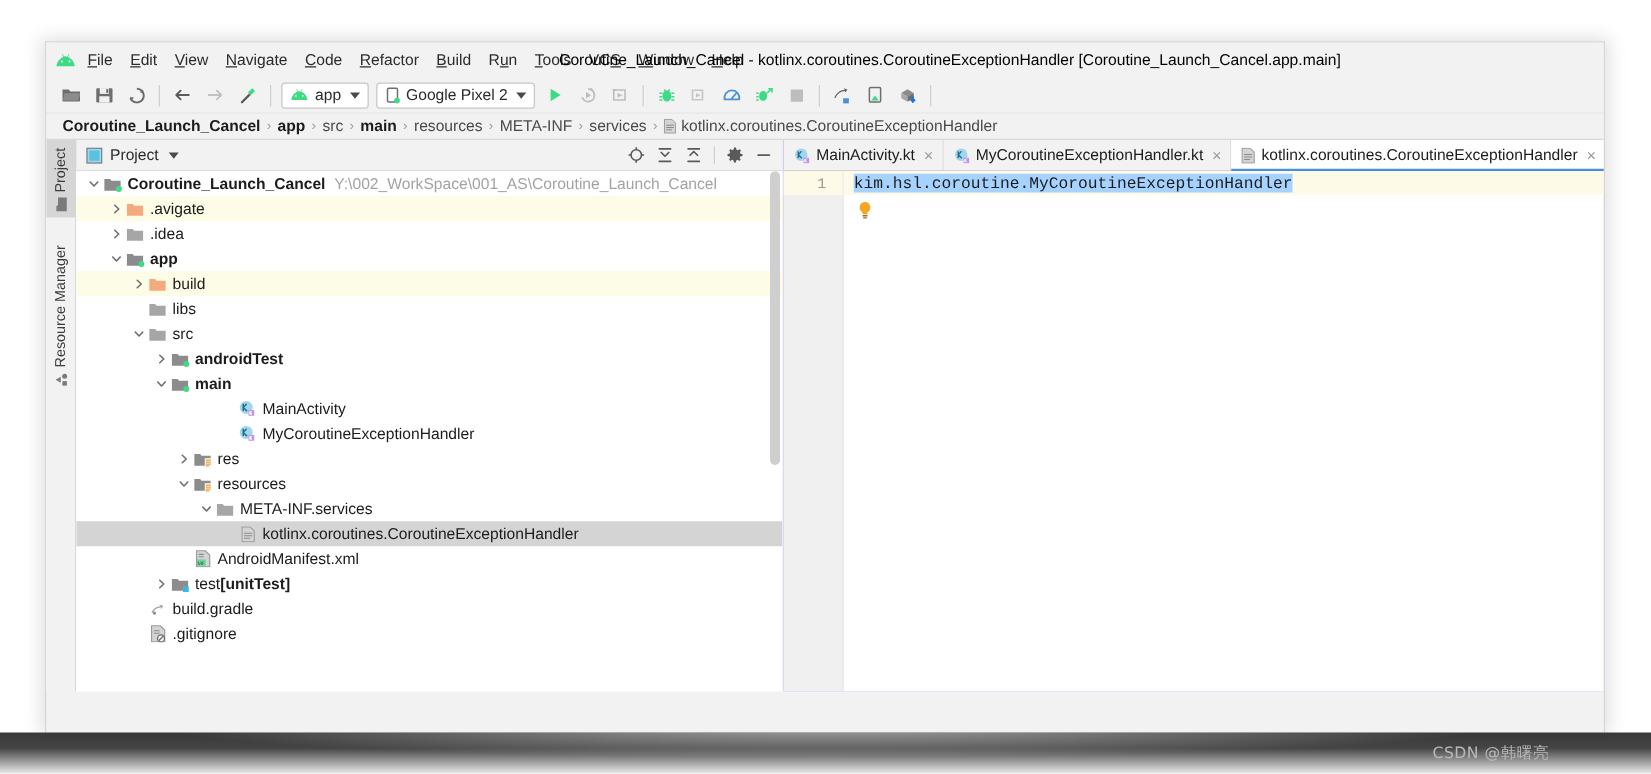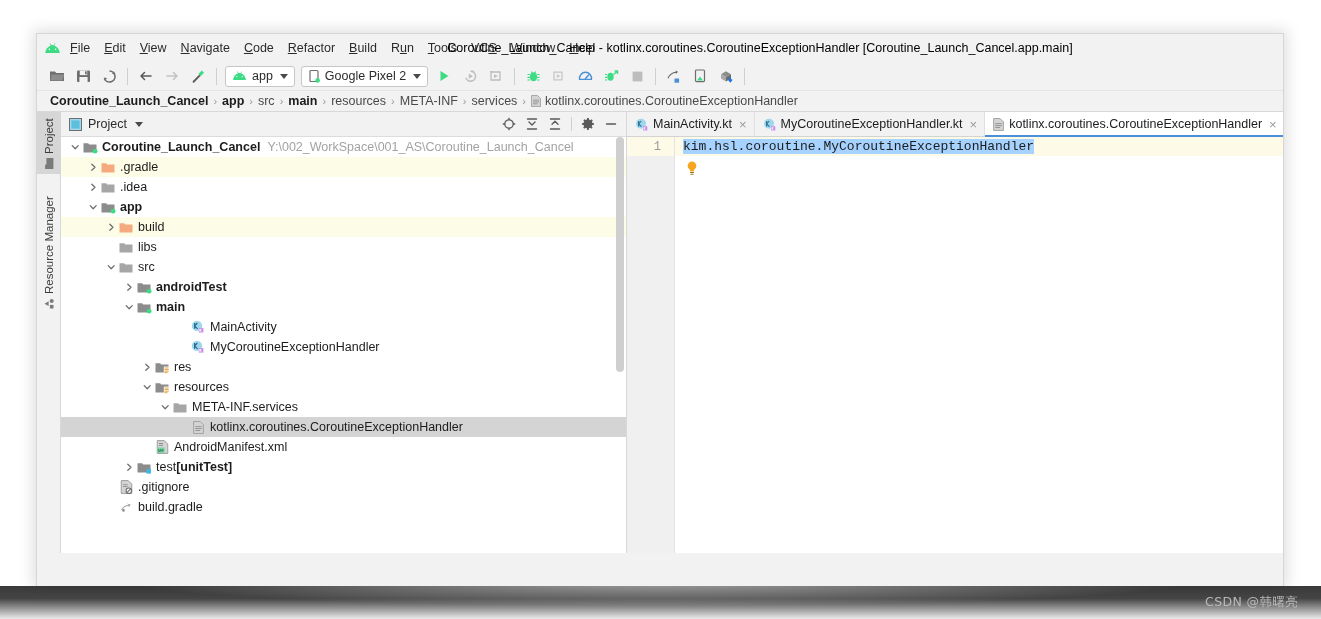--- a/index.html
+++ b/index.html
@@ -152,21 +152,21 @@
   .code-area { flex: 1; position: relative; background: #fff; font-family: "Liberation Mono", monospace; font-size: 13px; padding-left: 44px; }
   .code-line-hl { position: absolute; left: 0; right: 0; top: 0px; height: 19px; background: #fdfae8; }
   .code-line {
     position: absolute; left: 8px; top: 2px; color: #1c1c1c; white-space: pre;
   }
   .code-sel { background: #a6d2ff; }
   .bulb { position: absolute; left: 11px; top: 24px; }
 
   
   .watermark {
-    position: absolute; left: 1205px; top: 594px;
+    position: absolute; left: 1146px; top: 594px;
     font-size: 12.5px; color: #b9b9b9; letter-spacing: .4px;
     font-family: "DejaVu Sans", sans-serif;
   }
 </style>
 </head>
 <body>
 
 <div id="root">
 
   <div class="win-shadow"></div>
@@ -446,21 +446,21 @@
                 <div class="twist">
                   <svg width="11" height="11" viewBox="0 0 11 11">
                     <path d="M3.8 2.2l3.2 3-3.2 3" fill="none" stroke="#6e6e6e" stroke-width="1.3" stroke-linecap="round" stroke-linejoin="round"></path>
                   </svg>
                 </div>
                 <div class="ticon">
                   <svg width="15" height="13" viewBox="0 0 15 13">
                     <path d="M.5 2.2h4.6l1.1 1.4h7.3v7.9H.5z" fill="#f5a97f"></path>
                   </svg>
                 </div>
-                <span class="tlabel">.gradle</span>
+                <span class="tlabel">.avigate</span>
               </div>
               <div class="trow">
                 <div style="width: 26px; flex: 0 0 26px;"></div>
                 <div class="twist">
                   <svg width="11" height="11" viewBox="0 0 11 11">
                     <path d="M3.8 2.2l3.2 3-3.2 3" fill="none" stroke="#6e6e6e" stroke-width="1.3" stroke-linecap="round" stroke-linejoin="round"></path>
                   </svg>
                 </div>
                 <div class="ticon">
                   <svg width="15" height="13" viewBox="0 0 15 13">
@@ -661,39 +661,39 @@
                     <rect x="9.4" y="8" width="4.6" height="4.6" fill="#3db8e0"></rect>
                   </svg>
                 </div>
                 <span class="tlabel">test </span>
                 <span class="tlabel bold">[unitTest]</span>
               </div>
               <div class="trow">
                 <div style="width: 44px; flex: 0 0 44px;"></div>
                 <div class="twist"></div>
                 <div class="ticon">
+                  <svg width="14" height="13" viewBox="0 0 13 11">
+                    <path d="M1 7.6c1.6-3 4.4-4.6 7-4.4L6.6 1.8l3.4 1L8 5.4l.1-1.3C5.4 4 3.2 5.6 2 8.2z" fill="#a6a6a6"></path>
+                    <circle cx="3.3" cy="8.2" r="1.2" fill="#8c8c8c"></circle>
+                  </svg>
+                </div>
+                <span class="tlabel">build.gradle</span>
+              </div>
+              <div class="trow">
+                <div style="width: 44px; flex: 0 0 44px;"></div>
+                <div class="twist"></div>
+                <div class="ticon">
                   <svg width="13" height="14" viewBox="0 0 10 12">
                     <path d="M.5.5h6l3 3v8h-9z" fill="#d4d4d4" stroke="#9a9a9a" stroke-width=".8"></path>
                     <path d="M2 4h4M2 5.6h4" stroke="#8a8a8a" stroke-width=".7"></path>
                     <circle cx="7" cy="9.2" r="2.4" fill="#f2f2f2" stroke="#6e6e6e" stroke-width=".9"></circle>
                     <path d="M5.4 10.8l3.2-3.2" stroke="#6e6e6e" stroke-width=".9"></path>
                   </svg>
                 </div>
                 <span class="tlabel">.gitignore</span>
-              </div>
-              <div class="trow">
-                <div style="width: 44px; flex: 0 0 44px;"></div>
-                <div class="twist"></div>
-                <div class="ticon">
-                  <svg width="14" height="13" viewBox="0 0 13 11">
-                    <path d="M1 7.6c1.6-3 4.4-4.6 7-4.4L6.6 1.8l3.4 1L8 5.4l.1-1.3C5.4 4 3.2 5.6 2 8.2z" fill="#a6a6a6"></path>
-                    <circle cx="3.3" cy="8.2" r="1.2" fill="#8c8c8c"></circle>
-                  </svg>
-                </div>
-                <span class="tlabel">build.gradle</span>
               </div>
             </div>
           <div class="tree-scrollbar"></div>
         </div>
       </div>
 
       <div class="editorside">
         <div class="tabbar">
           <div class="tab">
             <span style="display:flex;">

